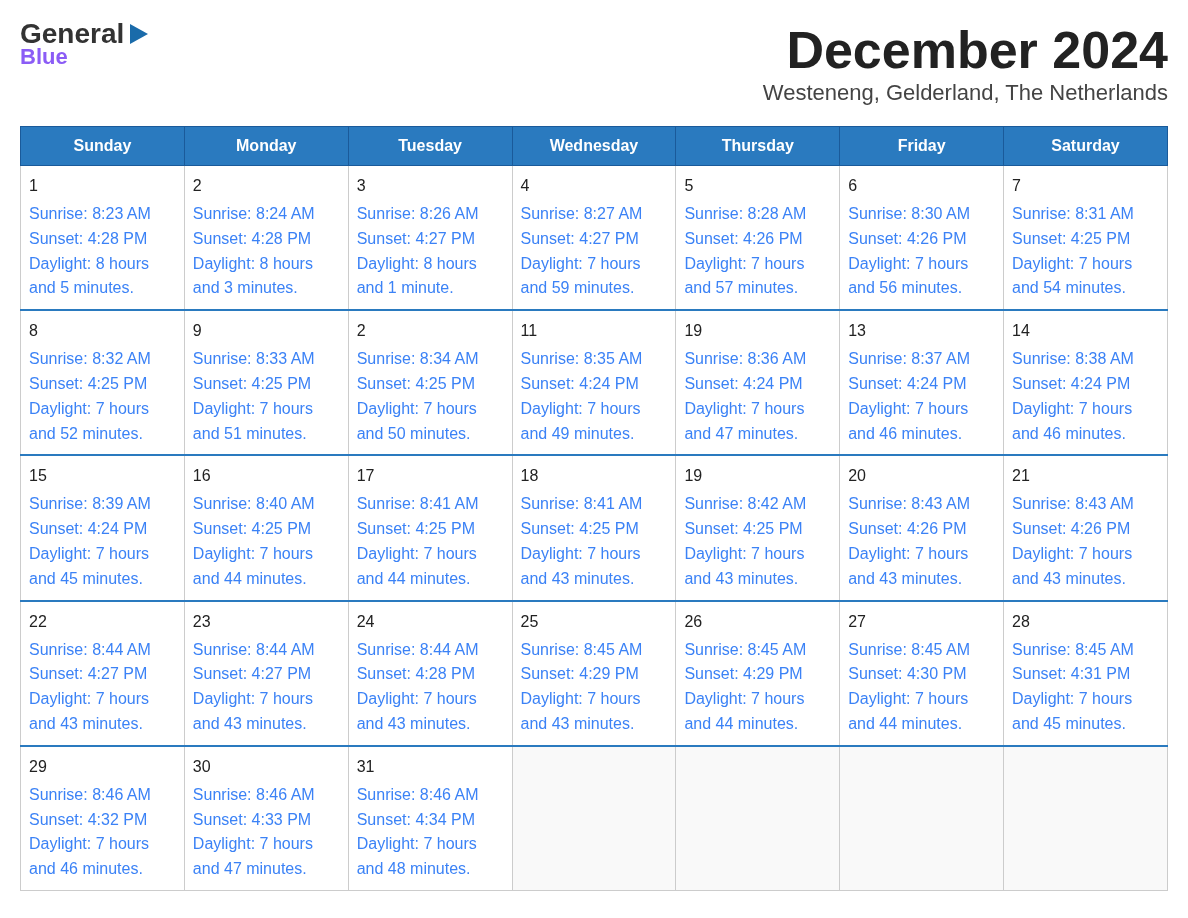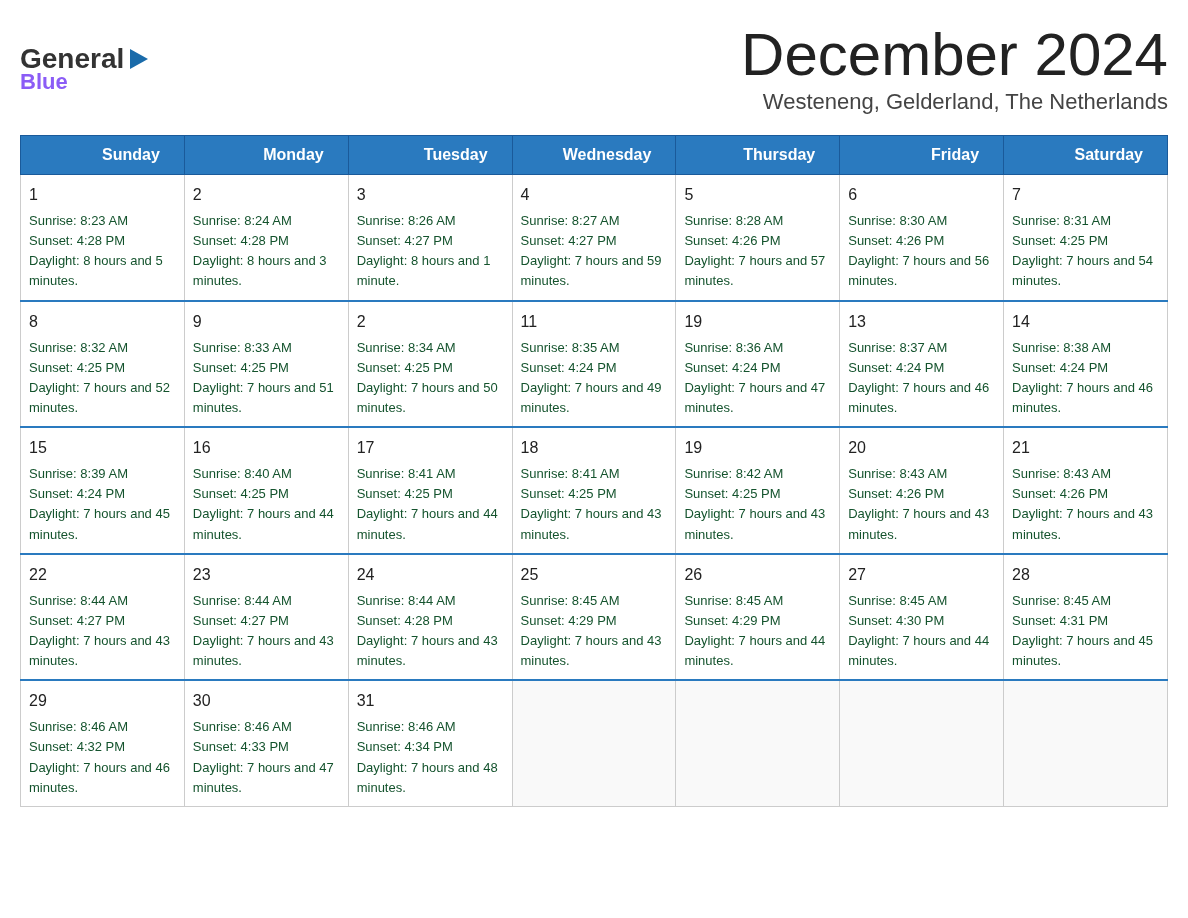--- a/index.html
+++ b/index.html
@@ -31,41 +31,41 @@
     .logo-blue {
       font-size: 22px;
       font-weight: bold;
       color: #8b5cf6;
       margin-top: -4px;
     }
     .title-area {
       text-align: right;
     }
     .month-title {
-      font-size: 60px;
-      font-weight: normal;
+      font-size: 52px;
+      font-weight: bold;
       color: #222;
     }
     .location-title {
       font-size: 22px;
       color: #444;
       margin-top: 0;
     }
     .calendar-table {
       width: 100%;
       border-collapse: collapse;
       table-layout: fixed;
     }
     .calendar-table th {
       background-color: #2a7abf;
       color: #fff;
       font-size: 16px;
       font-weight: bold;
       padding: 10px 24px;
-      text-align: right;
+      text-align: center;
       border: 1px solid #1a5a9a;
     }
     .calendar-table td {
       border: 1px solid #ccc;
       vertical-align: top;
       padding: 8px;
       min-height: 100px;
       font-size: 13px;
       line-height: 1.5;
       background: #fff;
@@ -74,34 +74,34 @@
       background: #f9f9f9;
     }
     .day-number {
       font-size: 16px;
       font-weight: normal;
       color: #222;
       display: block;
       margin-bottom: 4px;
     }
     .day-info {
-      color: #14532d;
-      font-size: 13px;
+      color: #3b82f6;
+      font-size: 16px;
       line-height: 1.55;
     }
     .row-separator {
       border-top: 2px solid #2a7abf !important;
     }
   </style>
 </head>
 <body>
 
 <div class="header-area">
   <div class="logo">
-    <div style="display:flex;align-items:flex-end;margin-top:25px;">
+    <div style="display:flex;align-items:flex-end;">
       <span class="logo-general">General</span>
       <svg width="28" height="28" viewBox="0 0 28 28" style="margin-left:2px;">
         <polygon points="4,4 22,14 4,24" fill="#1a6baa"></polygon>
       </svg>
     </div>
     <span class="logo-blue">Blue</span>
   </div>
   <div class="title-area">
     <div class="month-title">December 2024</div>
     <div class="location-title">Westeneng, Gelderland, The Netherlands</div>

